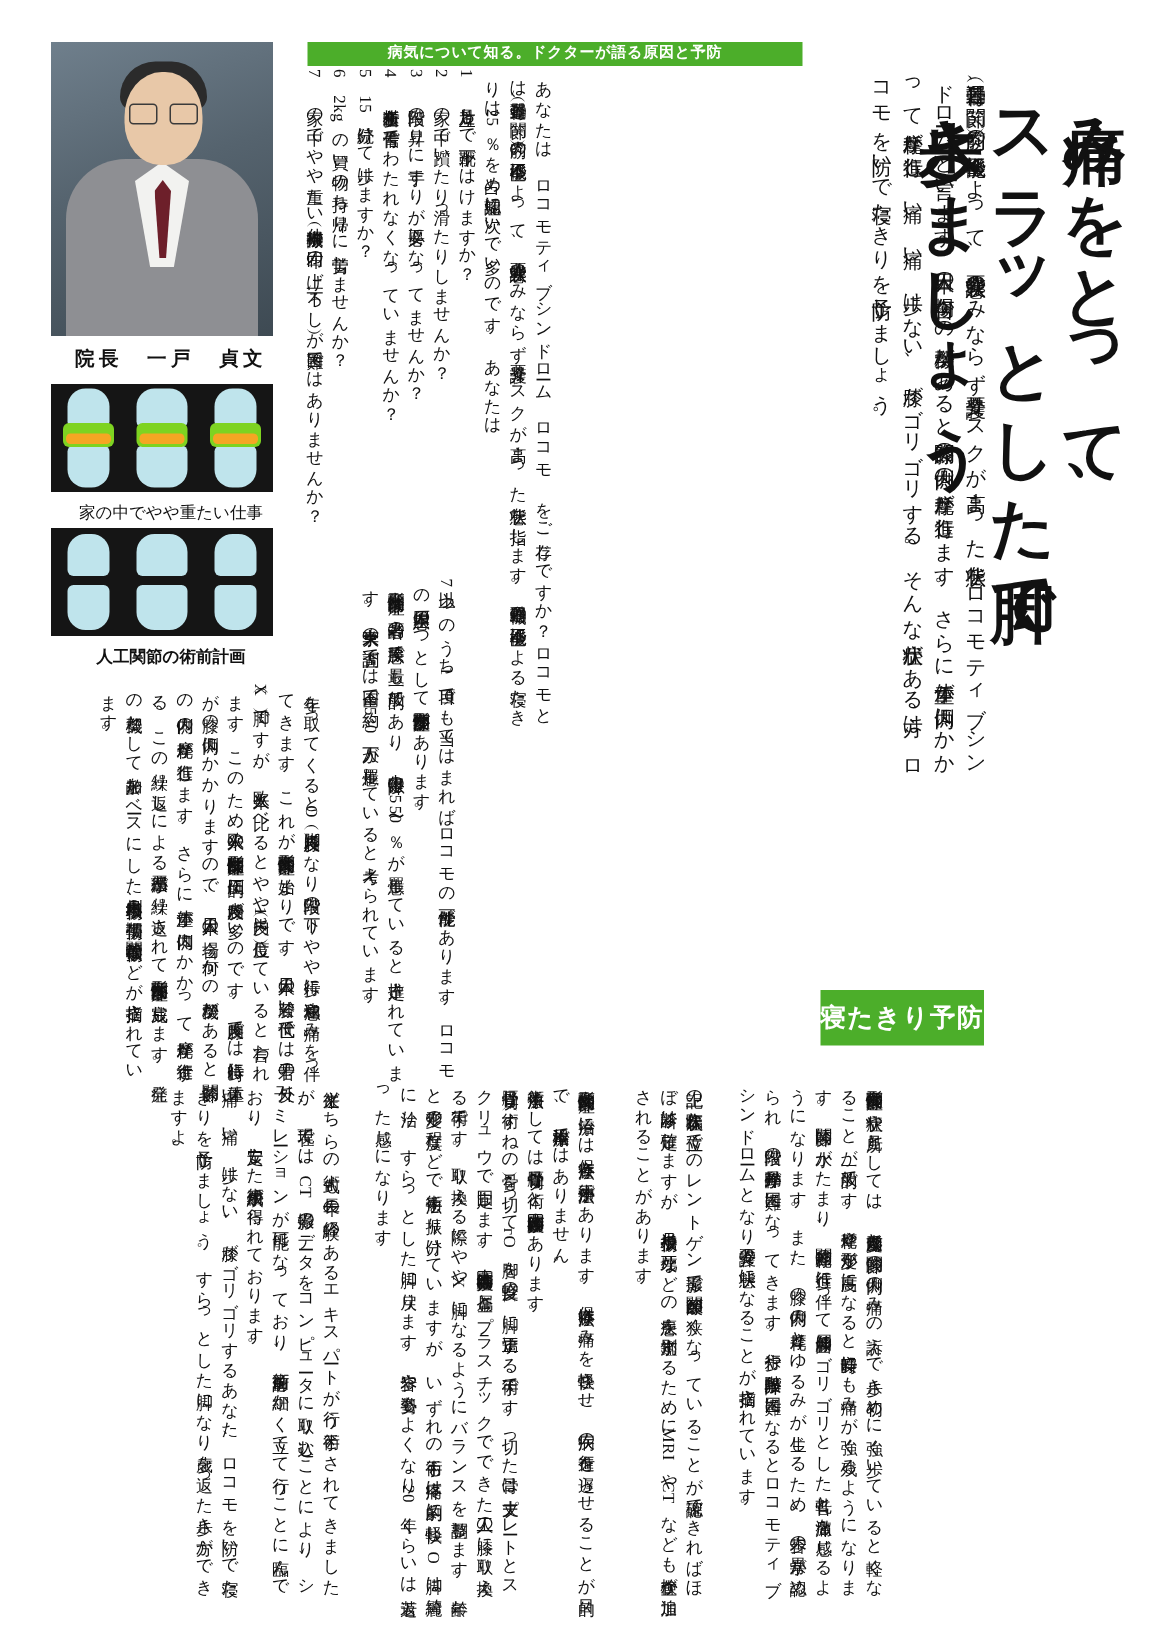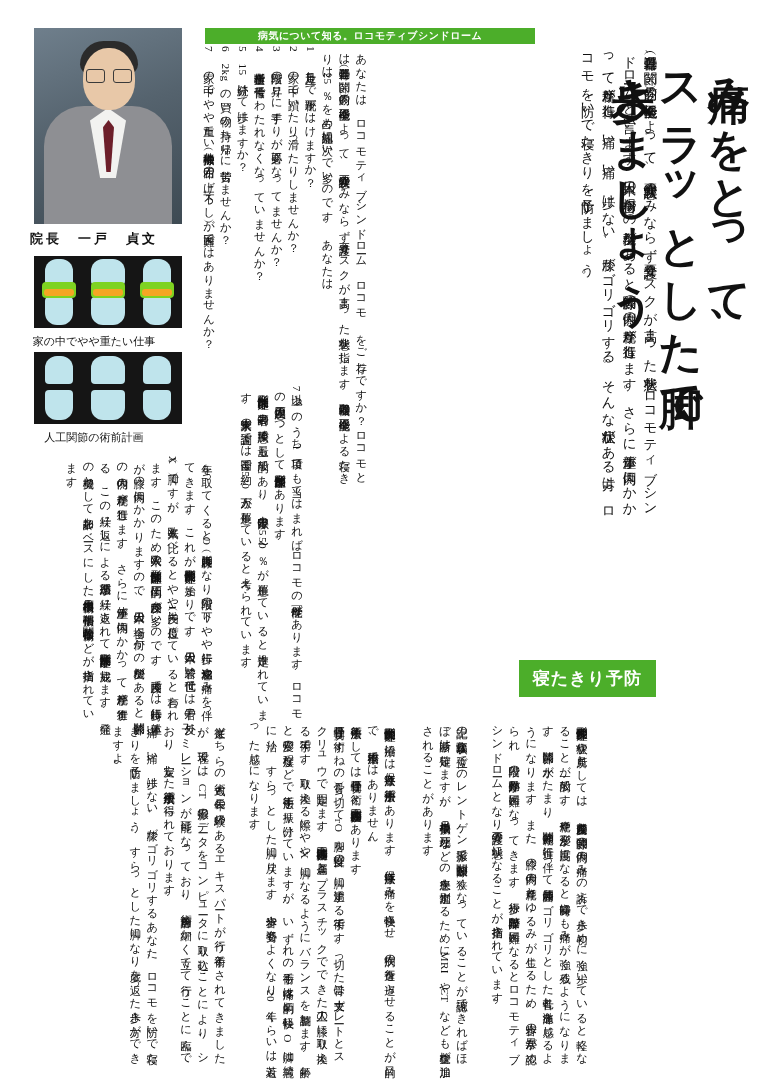--- a/index.html
+++ b/index.html
@@ -37,21 +37,21 @@
     writing-mode:vertical-rl;
     font-size:13.5px;line-height:1.55;
     height:470px;
     letter-spacing:0.4px;
   }
 
   .greenbox{
     position:absolute;right:112px;top:660px;
     background:#4cae2a;color:#fff;
     font-size:17px;font-weight:bold;
-    padding:7px 14px;
+    padding:7px 0;
     font-family:"Liberation Sans","DejaVu Sans",sans-serif;
     letter-spacing:1px;
   }
 
   
   .vcol{
     position:absolute;
     writing-mode:vertical-rl;
     font-size:11.3px;
     line-height:1.5;
@@ -93,27 +93,27 @@
   .doc-shirt{
     position:absolute;left:56px;top:80px;width:36px;height:70px;background:#f2f2f0;
     clip-path:polygon(50% 0,100% 18%,72% 100%,28% 100%,0 18%);
   }
   .doc-tie{
     position:absolute;left:69px;top:92px;width:11px;height:52px;background:#6d1f2a;
     clip-path:polygon(50% 0,100% 14%,70% 100%,30% 100%,0 14%);
   }
 
   .caption{
-    position:absolute;text-align:center;width:148px;left:20px;
+    position:absolute;text-align:center;width:148px;left:40px;
     font-size:12px;font-weight:bold;
     font-family:"Liberation Sans","DejaVu Sans",sans-serif;
   }
   .caption.doc{top:230px;font-size:13px;letter-spacing:3px;}
   .caption.c1{top:334px;font-size:11px;font-weight:normal;letter-spacing:0;}
-  .caption.c2{top:430px;font-size:11px;font-weight:normal;letter-spacing:0;}
+  .caption.c2{top:430px;font-size:11px;font-weight:bold;letter-spacing:0;}
 
   
   .xray{
     position:absolute;left:34px;width:148px;height:72px;background:#151515;
     display:flex;
   }
   .xray.x1{top:256px;}
   .xray.x2{top:352px;}
   .xr-cell{flex:1;position:relative;}
   .bone{
@@ -133,21 +133,21 @@
   }
 
   
   .bodycols{position:absolute;left:0;top:0;width:768px;height:1086px;}
 </style>
 </head>
 <body>
 
 <div class="page">
 
-  <div class="banner">病気について知る。ロコモティブシンドローム</div>
+  <div class="banner">病気について知る。ドクターが語る原因と予防</div>
 
   <div class="headline">
     <div>痛みをとって、</div>
     <div>スラッとした脚で</div>
     <div>歩きましょう</div>
   </div>
 
   <div class="lead">運動器（骨、関節、筋肉）の機能不全によって、要介護状態のみならず要介護リスクが高まった状態をロコモティブシンドロームと言います。日本人の場合何かの契機があると膝関節の内側の摩耗が進行します。さらに体重が内側にかかって摩耗が進行し、痛い、痛い、歩けない、膝がゴリゴリする。そんな症状がある方は、ロコモを防いで寝たきりを予防しましょう。</div>
 
   <div class="greenbox">寝たきり予防</div>

